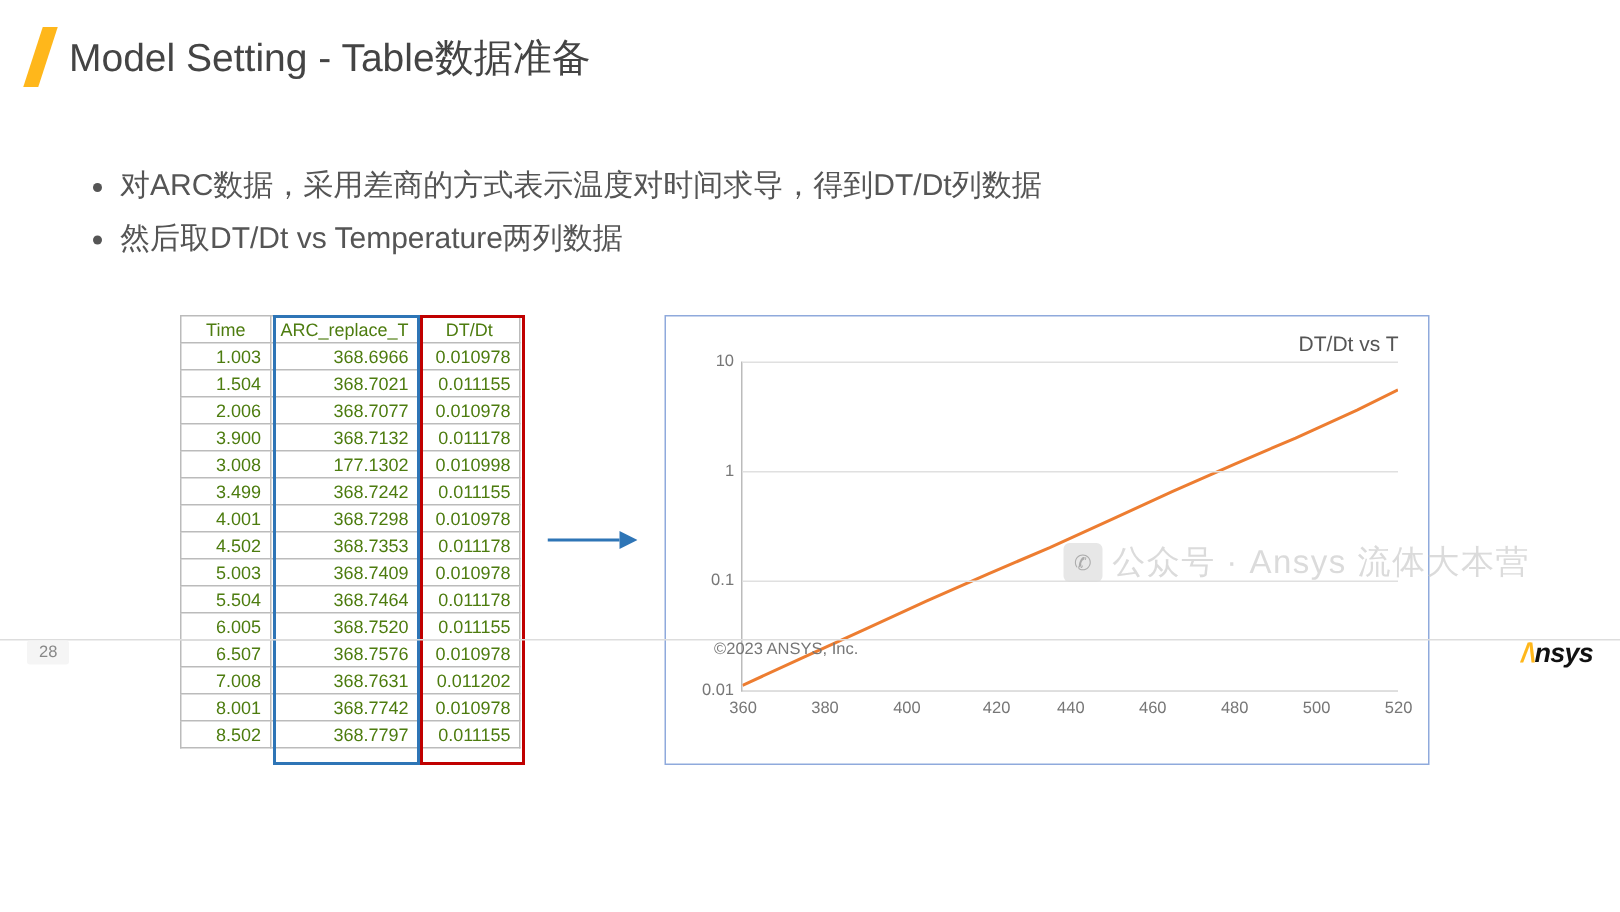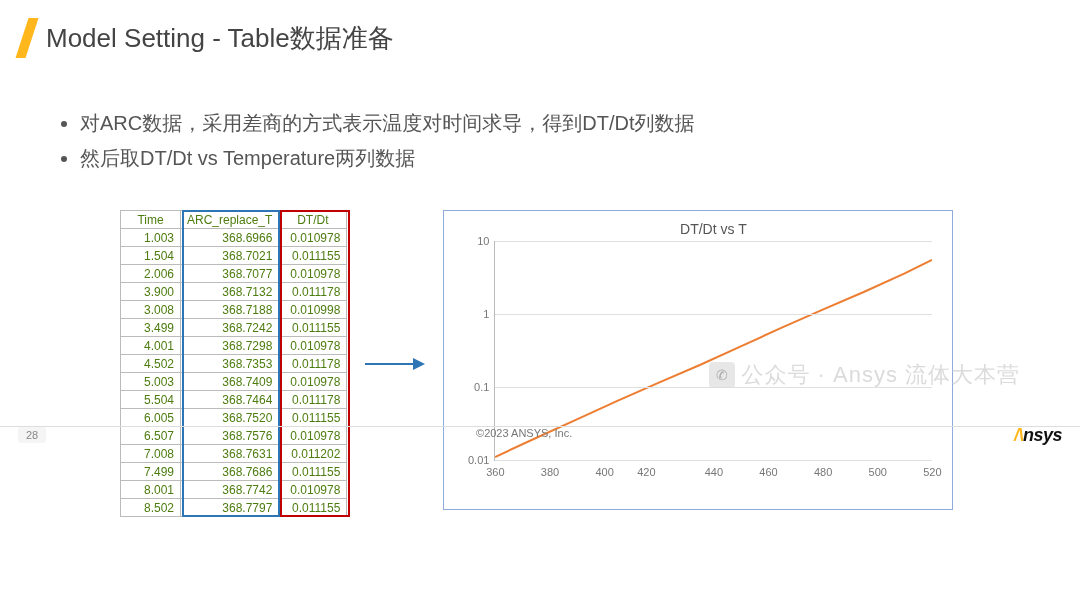--- a/index.html
+++ b/index.html
@@ -14,21 +14,21 @@
   table { border-collapse: collapse; font-size: 12px; color: #4d7c0f; background: #fff; }
   th, td { border: 1px solid #bbb; padding: 1px 6px; text-align: right; height: 18px; white-space: nowrap; }
   th { font-weight: 400; text-align: center; background: #fff; }
   .col-time { width: 60px; }
   .col-arc { width: 96px; margin-top: 16px; }
   .col-dt { width: 68px; }
   .highlight-blue { position: absolute; border: 2px solid #2e75b6; pointer-events: none; }
   .highlight-red { position: absolute; border: 2px solid #c00000; pointer-events: none; }
   .arrow-wrap { display: flex; align-items: center; }
   .chart-panel { border: 1px solid #8faadc; width: 510px; height: 300px; position: relative; padding: 10px 20px 30px 50px; background: #fff; }
-  .chart-title { text-align: center; font-size: 14px; color: #555; margin-bottom: 4px; }
+  .chart-title { text-align: right; font-size: 14px; color: #555; margin-bottom: 4px; }
   .chart-area { position: relative; width: 100%; height: 220px; border-left: 1px solid #bbb; border-bottom: 1px solid #bbb; }
   .grid-h { position: absolute; left: 0; right: 0; border-top: 1px solid #e0e0e0; }
   .ytick { position: absolute; left: -36px; font-size: 11px; color: #777; transform: translateY(-50%); width: 30px; text-align: right; }
   .xtick { position: absolute; bottom: -18px; font-size: 11px; color: #777; transform: translateX(-50%); }
   svg.curve { position: absolute; inset: 0; width: 100%; height: 100%; }
   .watermark { position: absolute; right: 60px; bottom: 60px; font-size: 22px; color: #ccc; opacity: .7; letter-spacing: 1px; display:flex; align-items:center; gap:6px; }
   .wm-icon { width: 26px; height: 26px; border-radius: 4px; background: #ddd; display:inline-flex; align-items:center; justify-content:center; font-size:14px; color:#888;}
   .footer { position: absolute; left: 0; right: 0; bottom: 0; height: 24px; border-top: 1px solid #ddd; display: flex; align-items: flex-start; justify-content: space-between; padding: 0 18px; font-size: 11px; color: #777; }
   .slide-num { background: #f5f5f5; padding: 2px 8px; border-radius: 2px; color:#888; }
   .logo { position: absolute; right: 18px; bottom: 4px; font-weight: 700; font-size: 18px; color: #111; font-style: italic; letter-spacing: -0.5px; }
@@ -75,21 +75,21 @@
               <td class="col-arc">368.7077</td>
               <td class="col-dt">0.010978</td>
             </tr>
             <tr>
               <td class="col-time">3.900</td>
               <td class="col-arc">368.7132</td>
               <td class="col-dt">0.011178</td>
             </tr>
             <tr>
               <td class="col-time">3.008</td>
-              <td class="col-arc">368.7188</td>
+              <td class="col-arc">177.1302</td>
               <td class="col-dt">0.010998</td>
             </tr>
             <tr>
               <td class="col-time">3.499</td>
               <td class="col-arc">368.7242</td>
               <td class="col-dt">0.011155</td>
             </tr>
             <tr>
               <td class="col-time">4.001</td>
               <td class="col-arc">368.7298</td>
@@ -119,25 +119,20 @@
               <td class="col-time">6.507</td>
               <td class="col-arc">368.7576</td>
               <td class="col-dt">0.010978</td>
             </tr>
             <tr>
               <td class="col-time">7.008</td>
               <td class="col-arc">368.7631</td>
               <td class="col-dt">0.011202</td>
             </tr>
             <tr>
-              <td class="col-time">7.499</td>
-              <td class="col-arc">368.7686</td>
-              <td class="col-dt">0.011155</td>
-            </tr>
-            <tr>
               <td class="col-time">8.001</td>
               <td class="col-arc">368.7742</td>
               <td class="col-dt">0.010978</td>
             </tr>
             <tr>
               <td class="col-time">8.502</td>
               <td class="col-arc">368.7797</td>
               <td class="col-dt">0.011155</td>
             </tr>
           </tbody>
@@ -163,21 +158,21 @@
           <div class="ytick" style="top: 219px;">0.01</div>
           <div class="grid-h" style="top: 146px;"></div>
           <div class="ytick" style="top: 146px;">0.1</div>
           <div class="grid-h" style="top: 73px;"></div>
           <div class="ytick" style="top: 73px;">1</div>
           <div class="grid-h" style="top: 0px;"></div>
           <div class="ytick" style="top: 0px;">10</div>
           <div class="xtick" style="left: 0px;">360</div>
           <div class="xtick" style="left: 54.625px;">380</div>
           <div class="xtick" style="left: 109.25px;">400</div>
-          <div class="xtick" style="left: 151px;">420</div>
+          <div class="xtick" style="left: 169px;">420</div>
           <div class="xtick" style="left: 218.5px;">440</div>
           <div class="xtick" style="left: 273.125px;">460</div>
           <div class="xtick" style="left: 327.75px;">480</div>
           <div class="xtick" style="left: 382.375px;">500</div>
           <div class="xtick" style="left: 437px;">520</div>
         </div>
     </div>
 
   </div>
 

